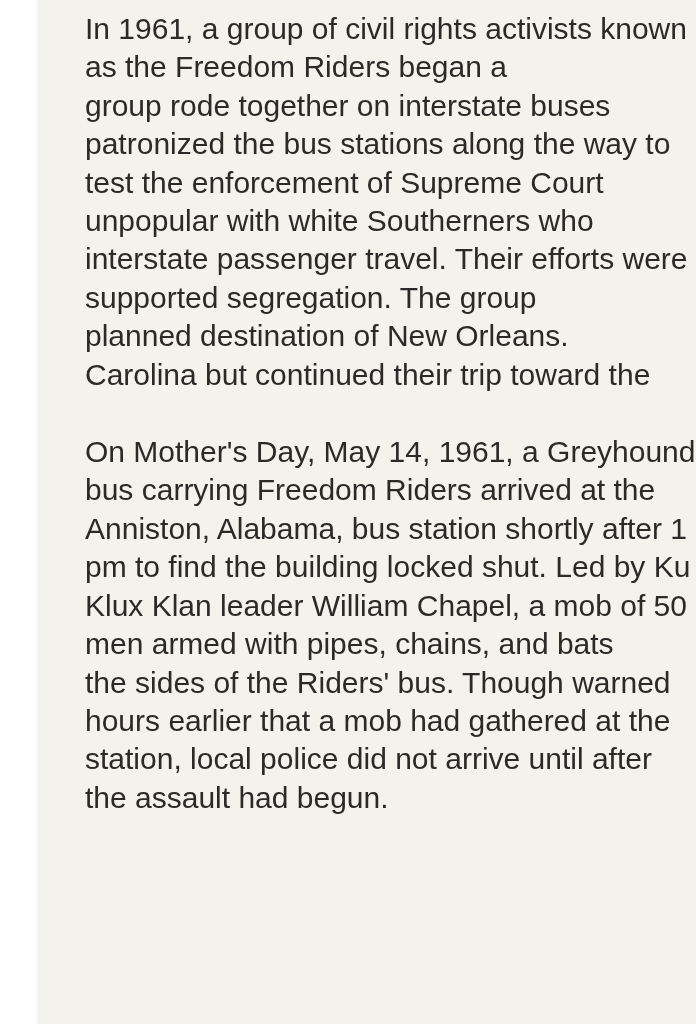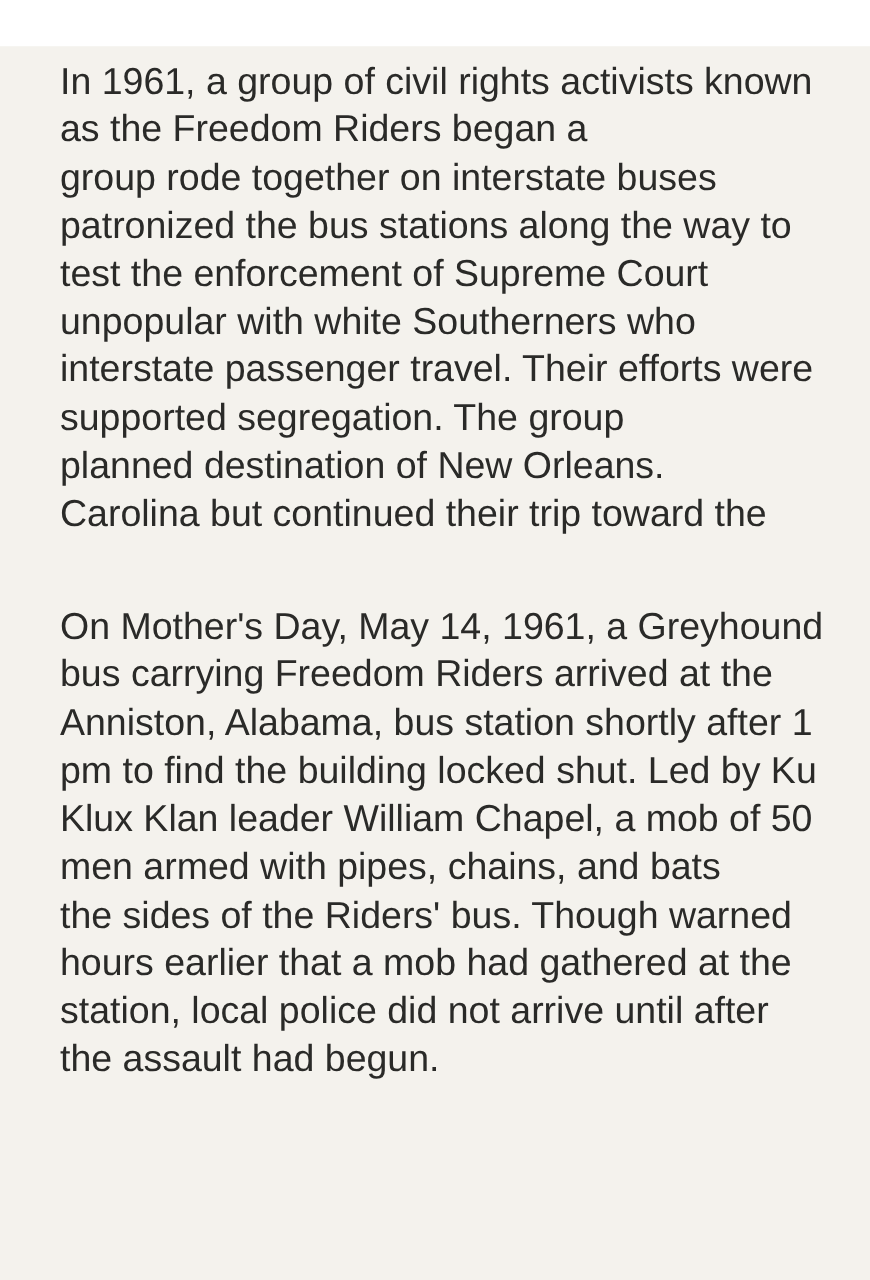--- a/index.html
+++ b/index.html
@@ -8,21 +8,21 @@
   }
   body {
     width: 696px;
     height: 1024px;
     background: var(--page-bg, #ffffff);
     overflow: hidden;
     font-family: "Liberation Sans", sans-serif;
   }
   .page {
     display: flex;
-    flex-direction: column;
+    flex-direction: row;
     width: 696px;
     height: 1024px;
   }
   .gutter {
     width: 37px;
     height: 100%;
     background: var(--page-bg, #ffffff);
     flex: 0 0 37px;
   }
   .content {
@@ -35,21 +35,21 @@
   .passage {
     color: var(--text-color, #2a2a28);
     font-size: 30px;
     line-height: 38.4px;
     letter-spacing: 0px;
   }
   .paragraph {
     margin: 0;
   }
   .paragraph + .paragraph {
-    margin-top: 52px;
+    margin-top: 39px;
   }
   .paragraph > div {
     white-space: nowrap;
   }
 </style>
 </head>
 <body style="--page-bg: #ffffff; --content-bg: #f4f2ed; --text-color: #2a2a28;">
 
 <div class="page">
   <div class="gutter"></div>

